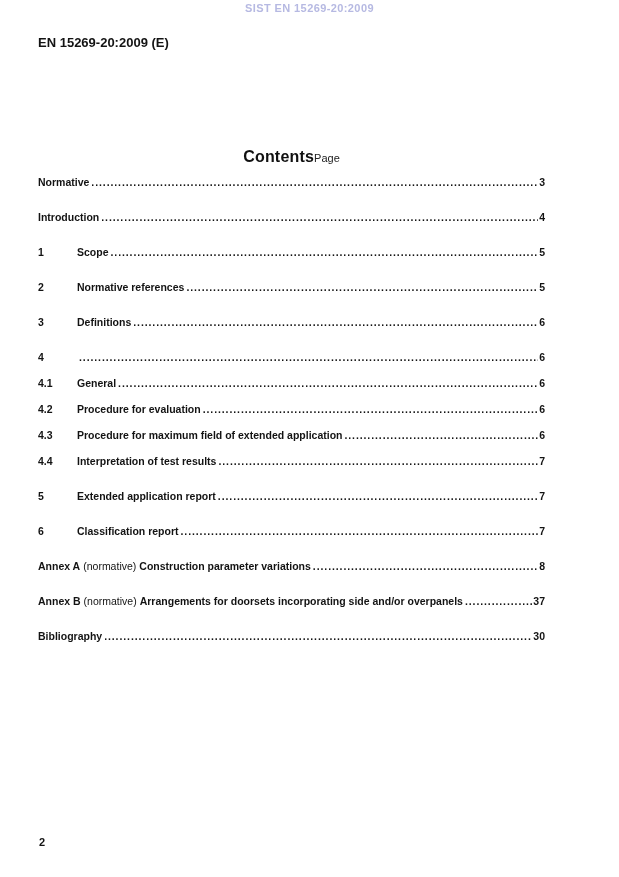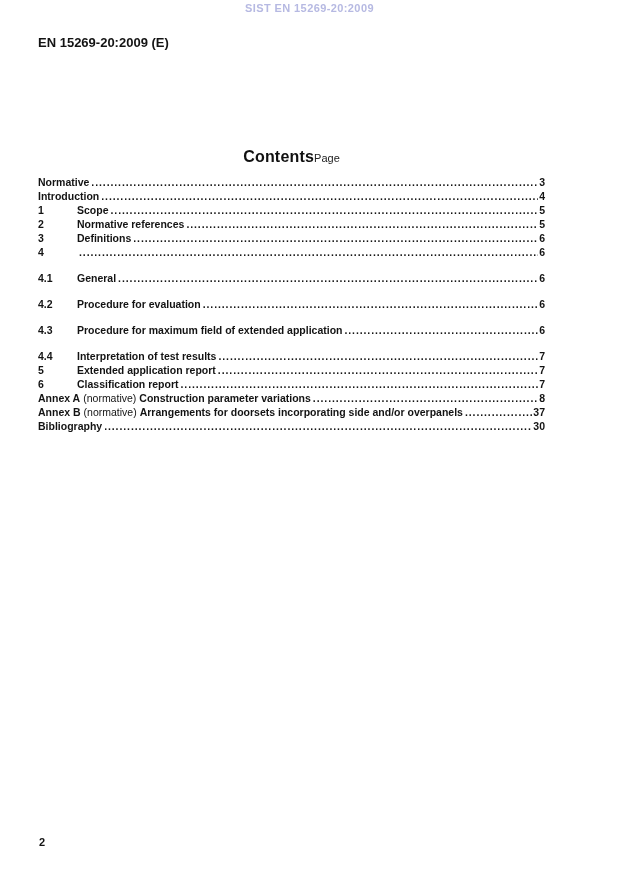--- a/index.html
+++ b/index.html
@@ -61,21 +61,21 @@
     top: 176px;
     left: 38px;
     width: 507px;
   }
   .toc-row {
     display: flex;
     align-items: baseline;
     font-size: 10.5px;
     font-weight: bold;
     line-height: 12px;
-    margin-top: 2px;
+    margin-top: 23px;
     color: #131313;
   }
   .toc-row.tight { margin-top: 14px; }
   .toc-row:first-child { margin-top: 0; }
   .toc-num {
     width: 39px;
     flex: 0 0 39px;
   }
   .toc-prefix {
     white-space: pre;

